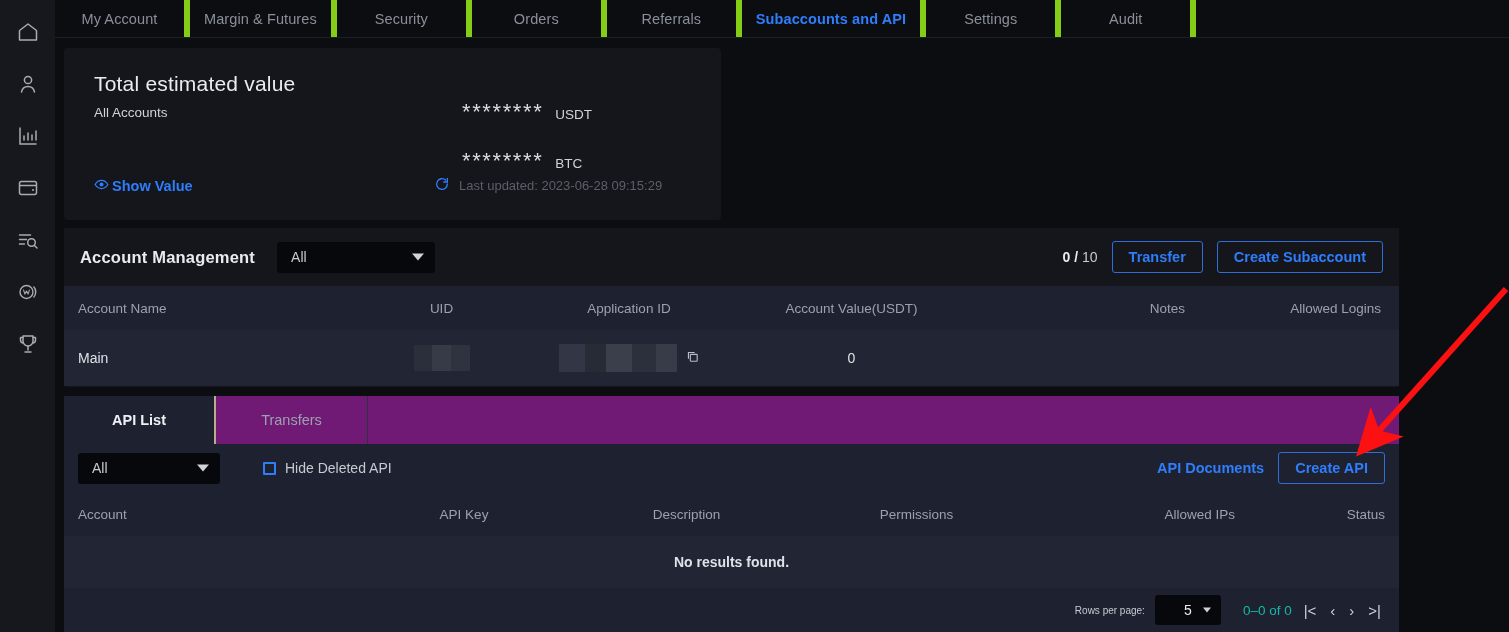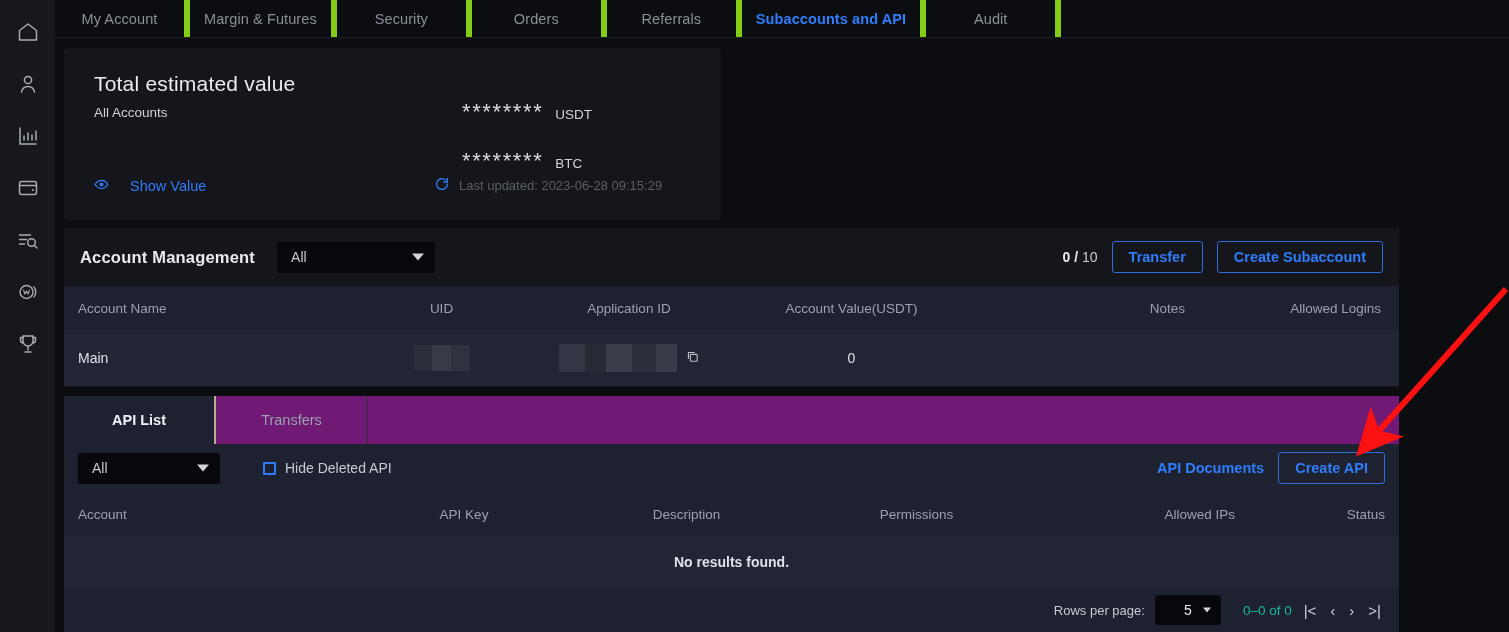--- a/index.html
+++ b/index.html
@@ -50,22 +50,22 @@
   .valuecard {
     position: absolute; left: 9px; top: 48px;
     width: 657px; height: 172px;
     background: #14161b; border-radius: 4px;
     padding: 24px 30px 0 30px;
   }
   .vc-title { font-size: 21px; color: #e9ebef; font-weight: 400; letter-spacing: .2px; }
   .vc-sub { margin-top: 9px; font-size: 13.5px; color: #cfd3da; }
   .vc-show {
     position: absolute; left: 30px; top: 129px;
-    display: flex; align-items: center; gap: 21px;
-    color: #2f7dfb; font-size: 14.5px; font-weight: 400;
+    display: flex; align-items: center; gap: 3px;
+    color: #2f7dfb; font-size: 14.5px; font-weight: 700;
   }
   .vc-amounts { position: absolute; left: 398px; top: 26px; width: 240px; }
   .amt-row { display: flex; align-items: flex-end; gap: 12px; height: 49px; }
   .amt-stars { font-size: 22px; color: #d9dce2; letter-spacing: 1.6px; line-height: 1; font-family: "Liberation Sans", sans-serif; }
   .amt-unit { font-size: 13.5px; color: #cfd3da; line-height: 1; padding-bottom: 2px; }
   .vc-updated {
     position: absolute; left: 370px; top: 128px;
     display: flex; align-items: center; gap: 9px;
     font-size: 13px; color: #5a5f69;
   }
@@ -158,21 +158,21 @@
 
   .noresults {
     height: 52px; display: flex; align-items: center; justify-content: center;
     background: #212534; font-size: 14px; color: #dfe2e8; font-weight: 700;
   }
 
   .pager {
     height: 44px; display: flex; align-items: center; justify-content: flex-end;
     background: #1e2230; padding-right: 16px; gap: 10px;
   }
-  .pager-label { font-size: 13px; color: #c6cad2; }
+  .pager-label { font-size: 10px; color: #c6cad2; }
   .pager-select {
     position: relative; background: #07080b; border-radius: 3px;
     height: 30px; width: 66px;
     display: flex; align-items: center; justify-content: center;
     color: #e9ebef; font-size: 14px;
   }
   .pager-select .caret-sm {
     position: absolute; right: 10px; top: 50%; transform: translateY(-50%);
     width: 0; height: 0;
     border-left: 4px solid transparent; border-right: 4px solid transparent;
@@ -259,20 +259,21 @@
 
   <div class="main">
 
     <div class="tabbar">
       <div class="tab">My Account</div>
       <div class="tab">Margin &amp; Futures</div>
       <div class="tab">Security</div>
       <div class="tab">Orders</div>
       <div class="tab">Referrals</div>
       <div class="tab active">Subaccounts and API</div>
+      <div class="tab">Settings</div>
       <div class="tab">Audit</div>
     </div>
 
     <div class="valuecard">
       <div class="vc-title">Total estimated value</div>
       <div class="vc-sub">All Accounts</div>
 
       <div class="vc-amounts">
         <div class="amt-row">
           <span class="amt-stars">********</span>

